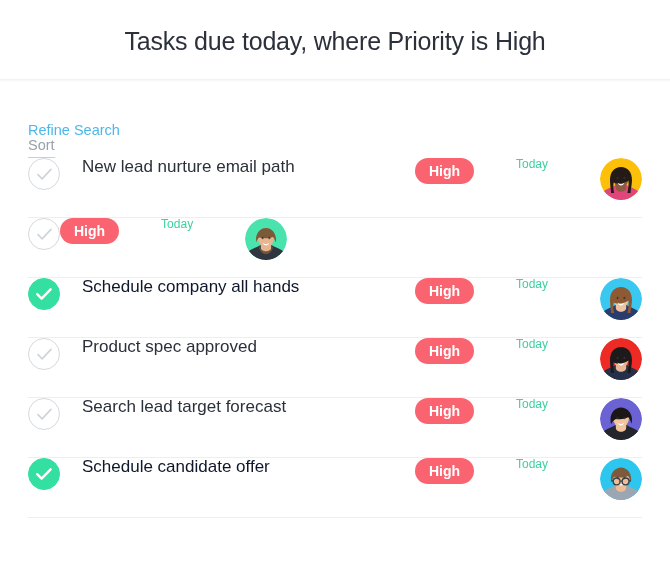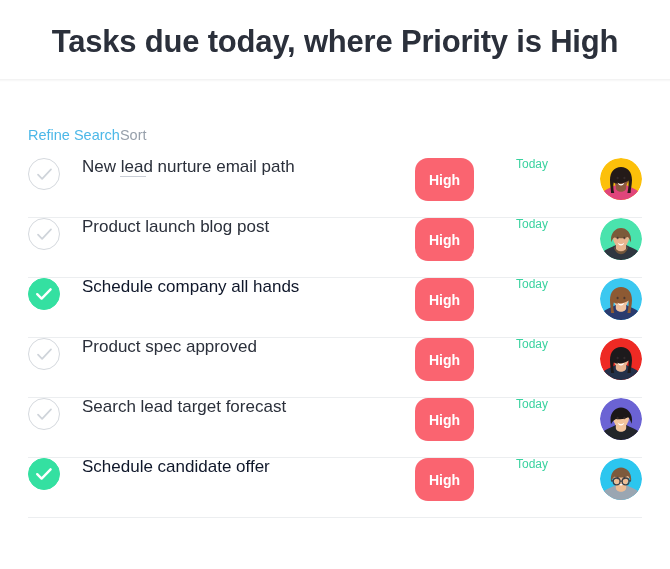--- a/index.html
+++ b/index.html
@@ -28,22 +28,22 @@
   .header {
     position: relative;
     height: 82px;
     background: #ffffff;
     display: flex;
     align-items: center;
     justify-content: center;
     box-sizing: border-box;
   }
   .header-title {
-    font-size: 31px;
-    font-weight: bold;
+    font-size: 25px;
+    font-weight: normal;
     color: #2b303b;
     letter-spacing: -0.2px;
     line-height: 1;
   }
   .header-shadow {
     position: absolute;
     left: 0;
     right: 0;
     bottom: 0;
     height: 3px;
@@ -54,38 +54,38 @@
   .body {
     position: relative;
     background: #ffffff;
     height: 487px;
     box-sizing: border-box;
   }
 
   .toolbar {
     display: flex;
     align-items: flex-start;
-    justify-content: flex-start;
+    justify-content: flex-end;
     padding: 46px 28px 0 28px;
     box-sizing: border-box;
     height: 76px;
+    flex-direction: column;
   }
   .refine-search {
     font-size: 14.5px;
     color: #4cb8e8;
     line-height: 1;
     cursor: pointer;
     white-space: nowrap;
   }
   .sort-wrap {
     display: flex;
     flex-direction: column;
     align-items: stretch;
     cursor: pointer;
-    gap: 28px;
   }
   .sort-label {
     font-size: 14.5px;
     color: #97a0ab;
     line-height: 1;
     text-align: right;
     white-space: nowrap;
   }
   .sort-underline {
     margin-top: 5px;
@@ -147,21 +147,21 @@
     overflow: hidden;
     text-overflow: ellipsis;
   }
   .task-title.done {
     color: #0f172a;
   }
 
   .priority-badge {
     flex: 0 0 auto;
     min-width: 56px;
-    height: 43px;
+    height: 26px;
     border-radius: 13px;
     background: #fa6470;
     color: #ffffff;
     font-size: 14px;
     font-weight: bold;
     display: flex;
     align-items: center;
     justify-content: center;
     padding: 0 14px;
     box-sizing: border-box;
@@ -240,21 +240,20 @@
               </g>
             </svg>
           </div>
         </div>
         <div class="task-row">
           <div class="checkbox unchecked">
             <svg width="17" height="17" viewBox="0 0 17 17" xmlns="http://www.w3.org/2000/svg">
               <path d="M2 8.6l4.1 4.2L15 3.4" fill="none" stroke="#cfd4da" stroke-width="1.7" stroke-linecap="round" stroke-linejoin="round"></path>
             </svg>
           </div>
-          <div class="task-title">Product launch blog post</div>
           <div class="priority-badge">High</div>
           <div class="due-label">Today</div>
           <div class="avatar">
             <svg viewBox="0 0 42 42" xmlns="http://www.w3.org/2000/svg">
               <defs>
                 <clipPath id="cp1">
                   <circle cx="21" cy="21" r="21"></circle>
                 </clipPath>
               </defs>
               <g clip-path="url(#cp1)">

